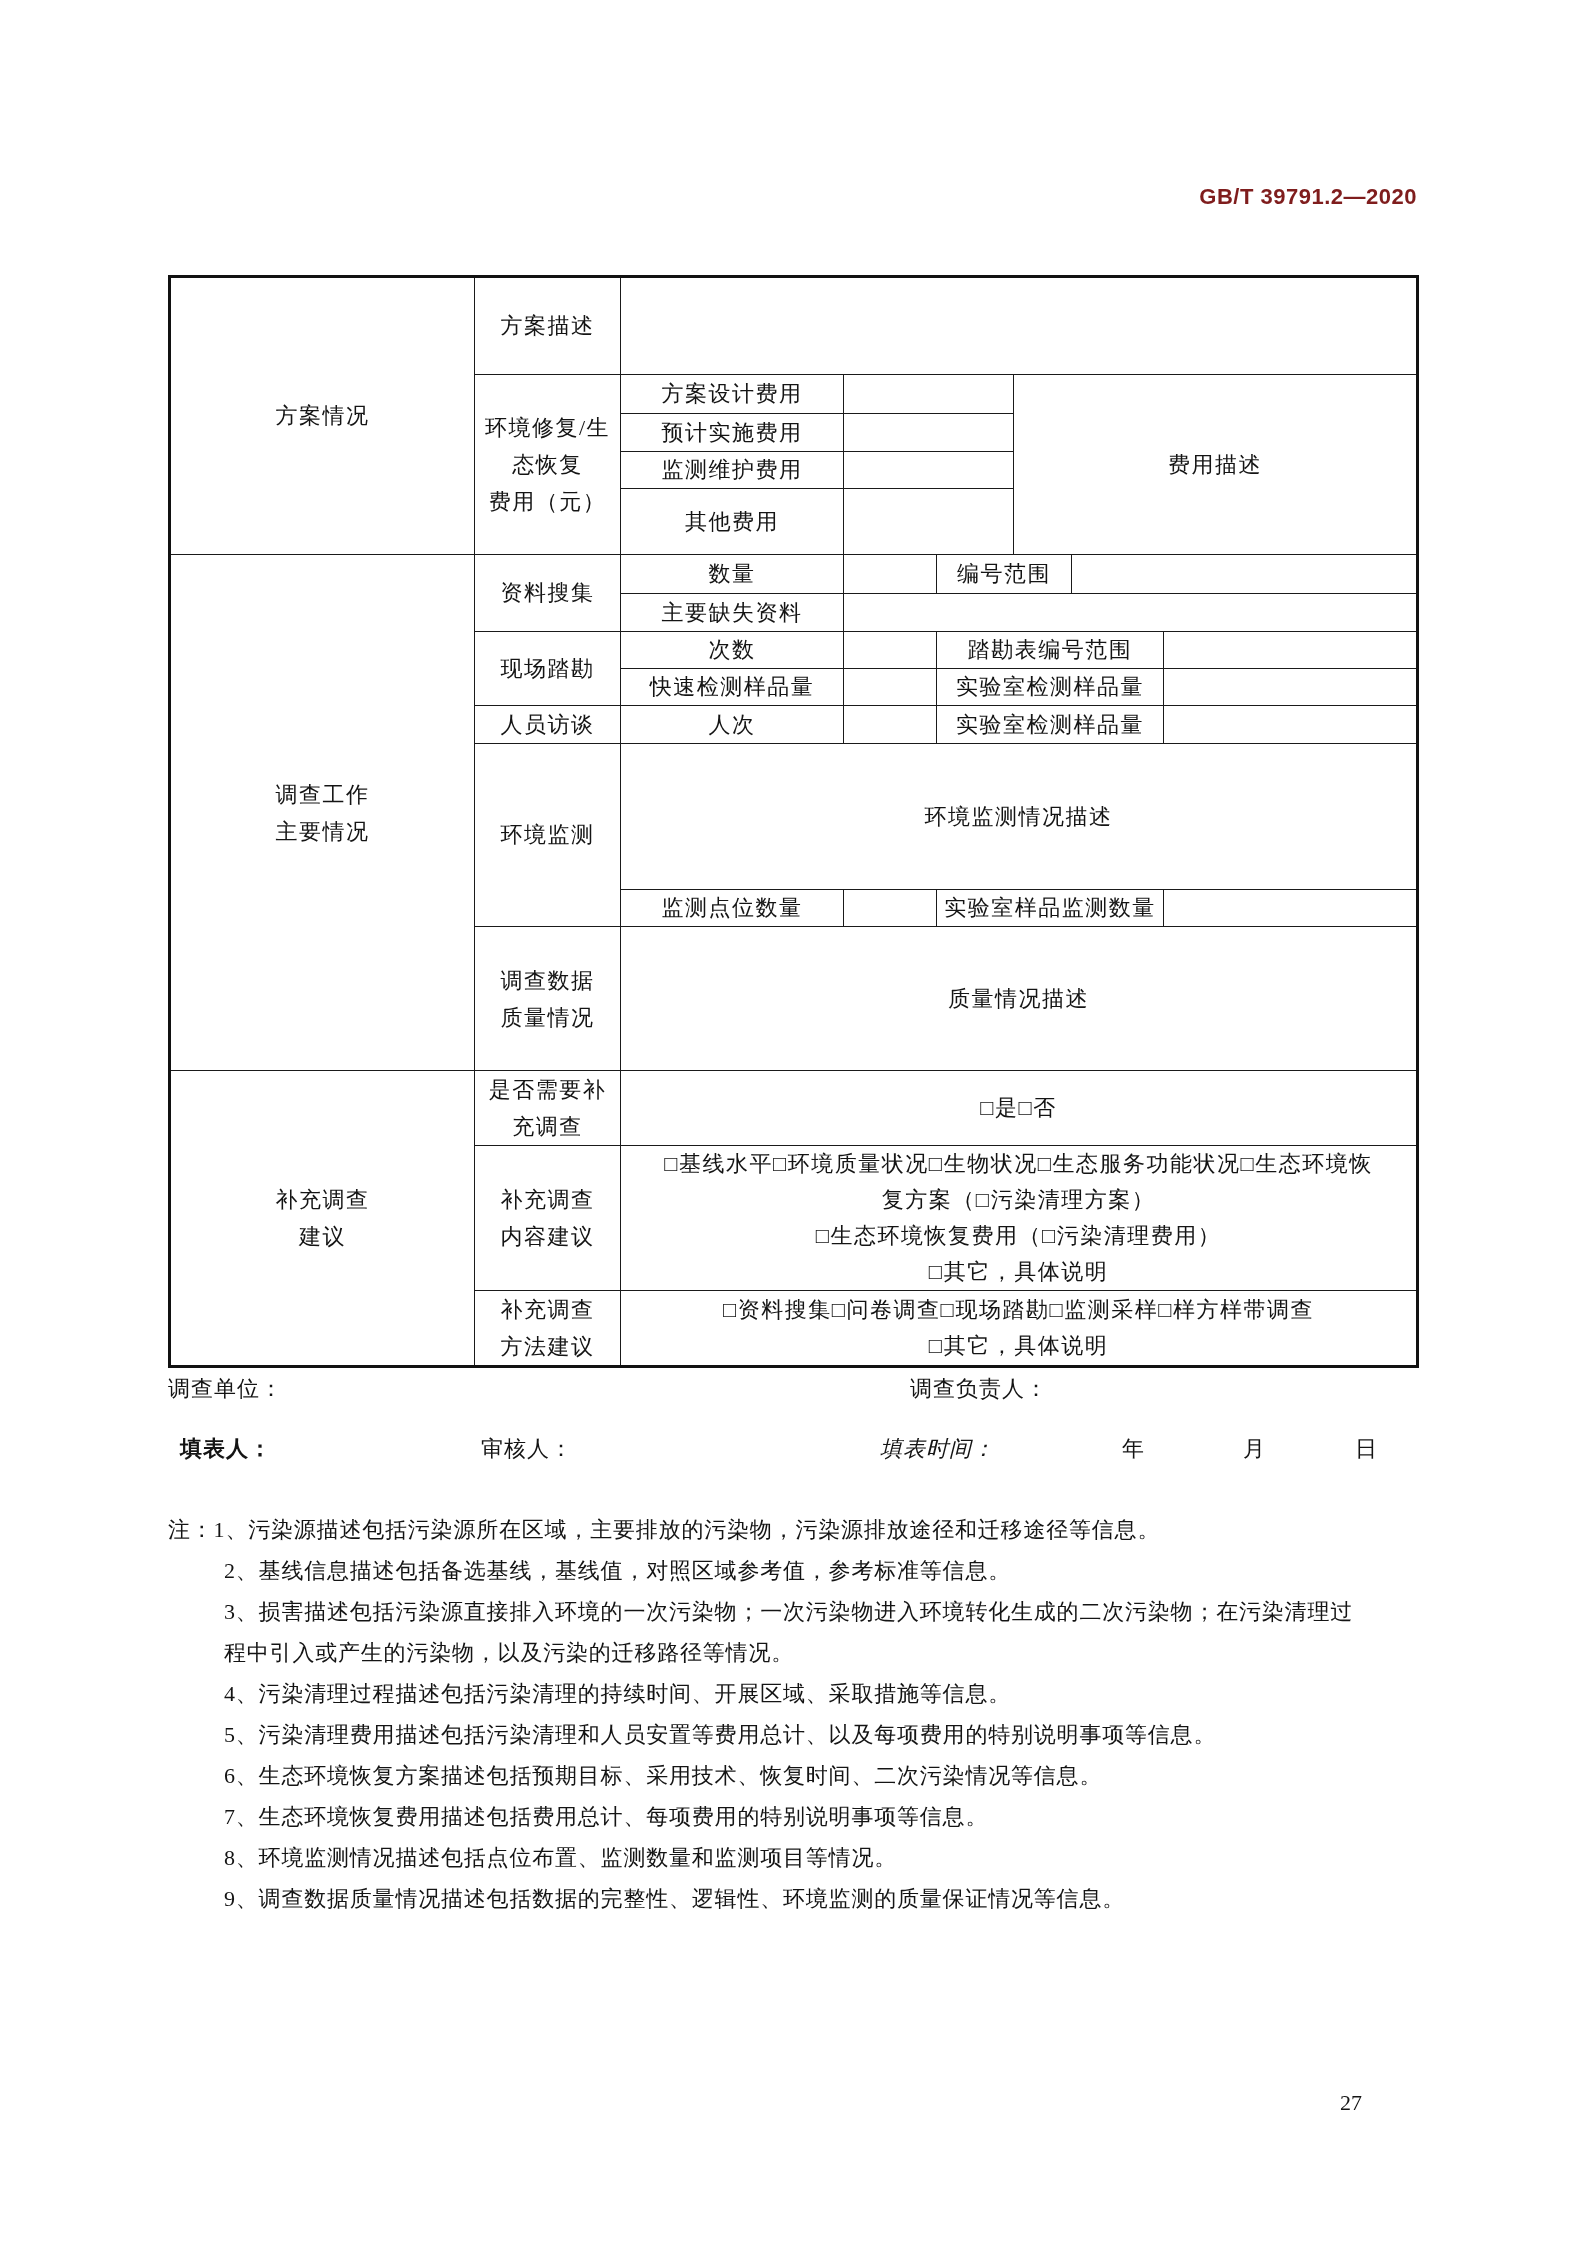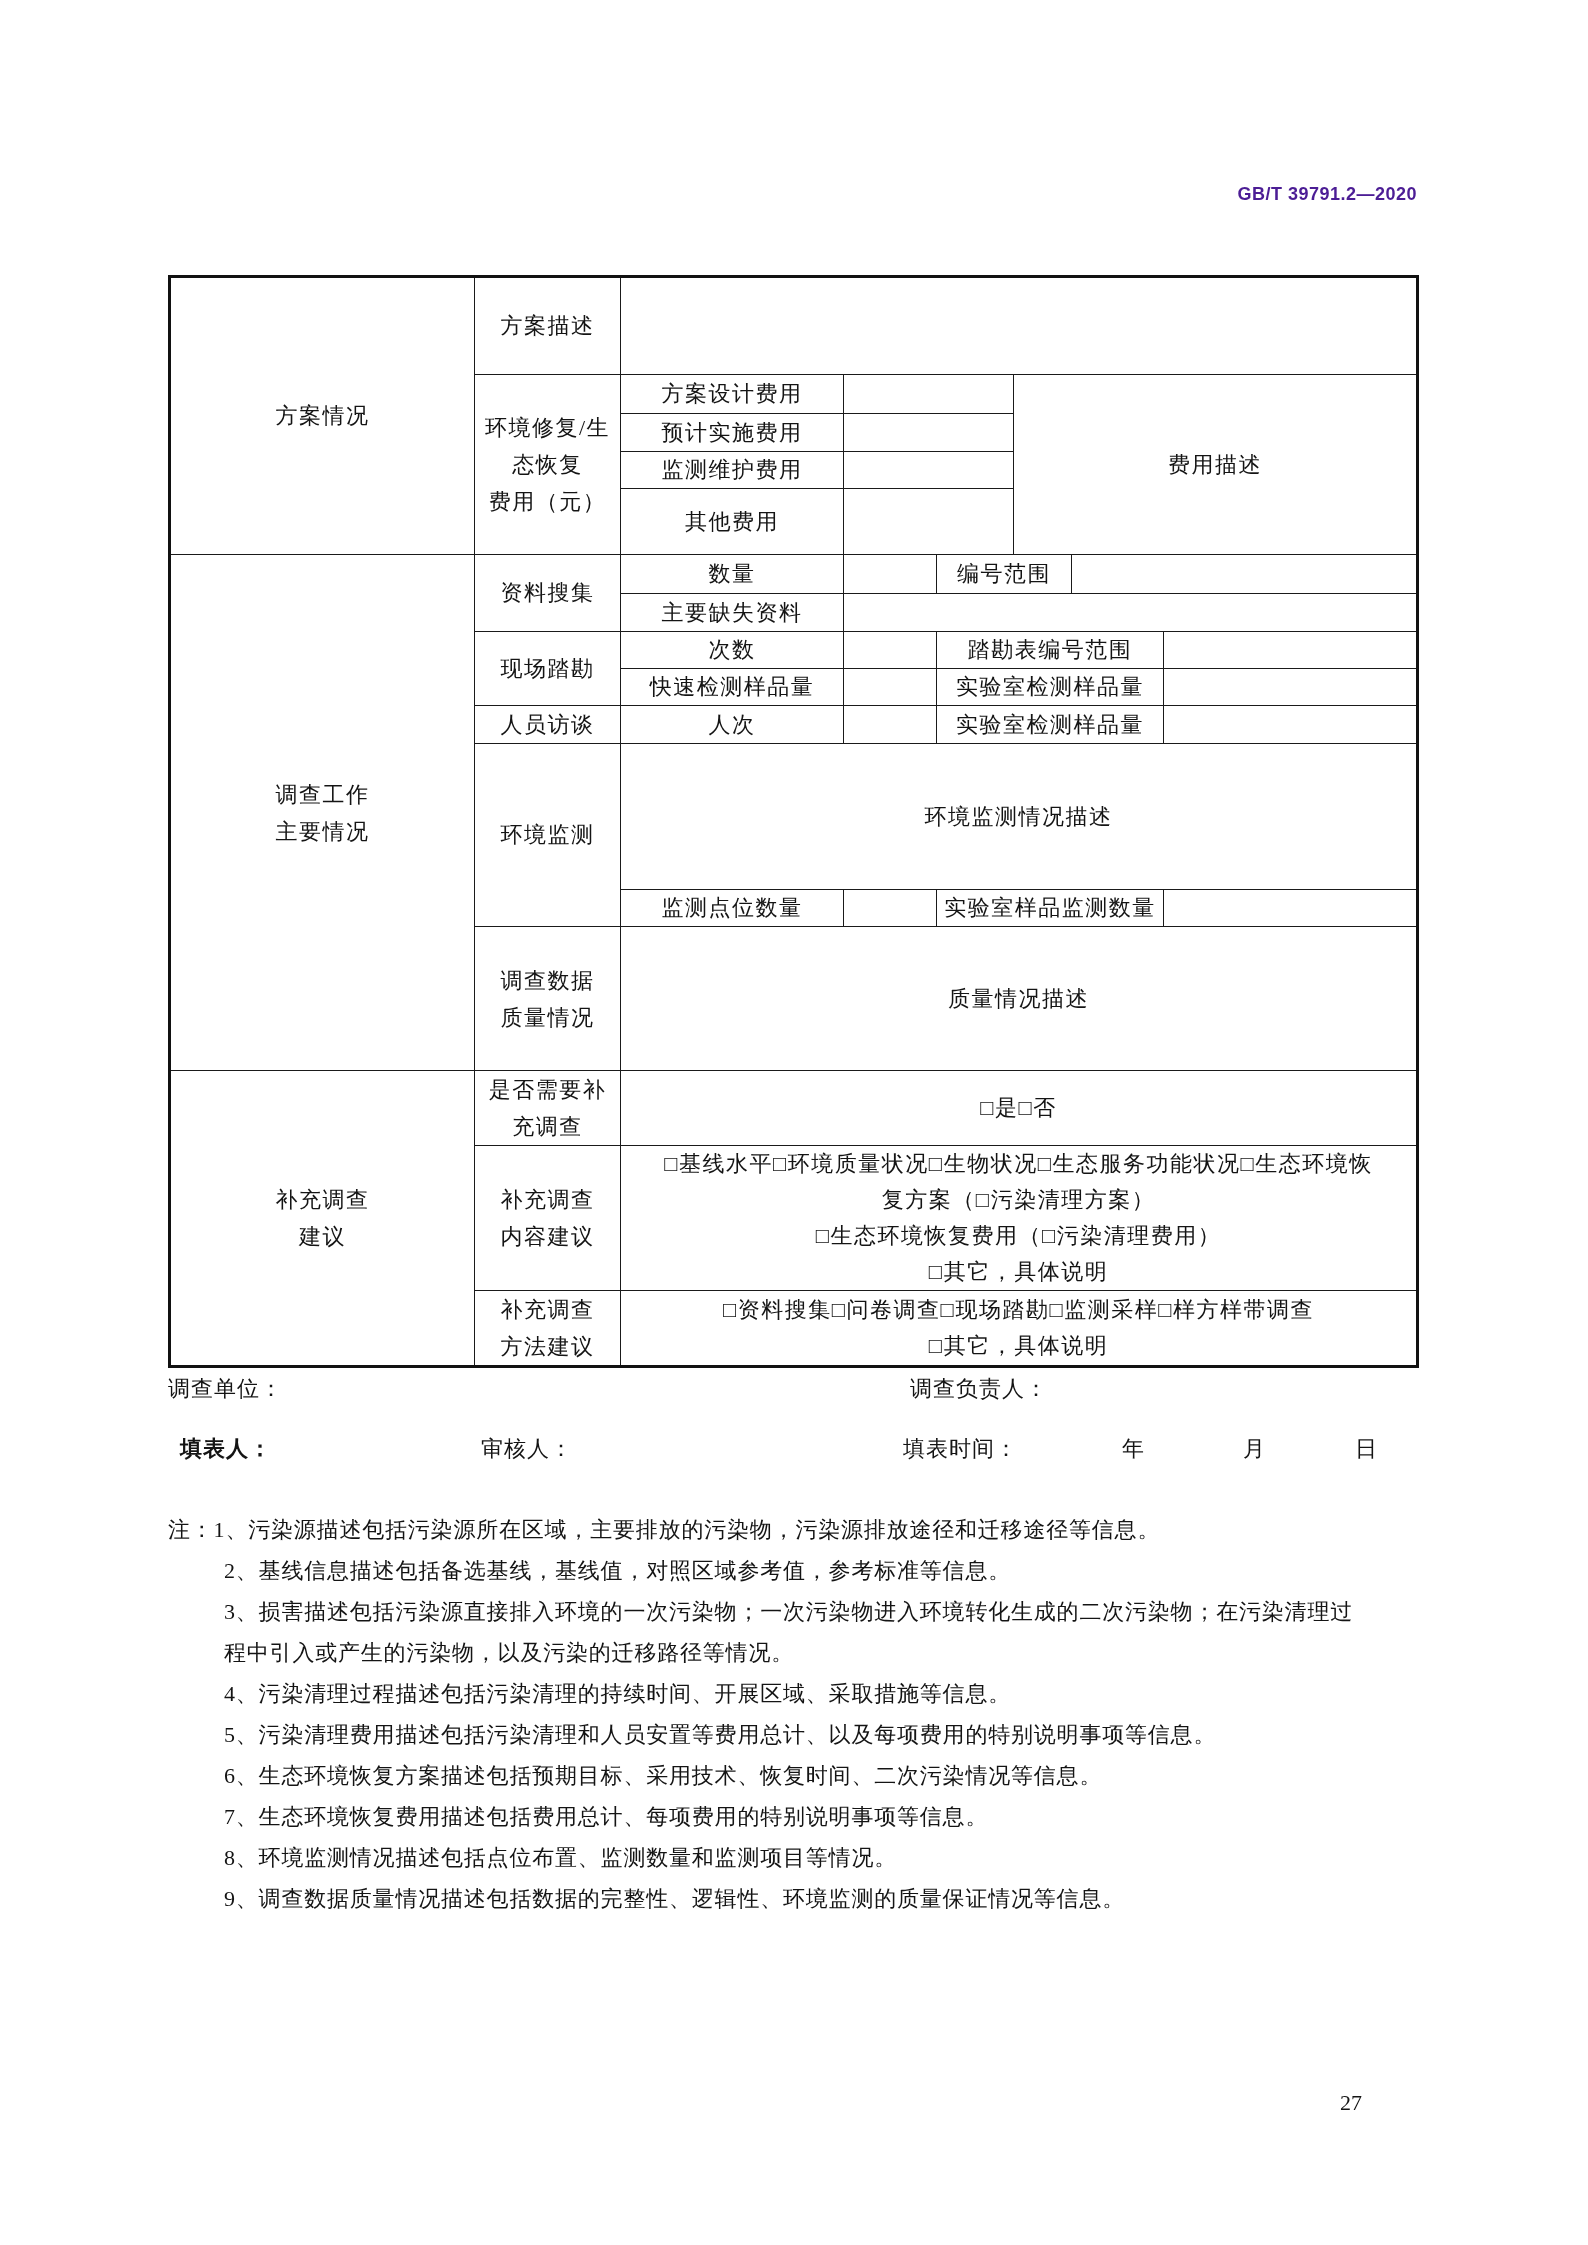--- a/index.html
+++ b/index.html
@@ -4,21 +4,21 @@
 <style>
   html,body { margin:0; padding:0; background:#ffffff; }
   .page {
     position:relative; width:1588px; height:2245px; background:#ffffff;
     font-family:"Liberation Serif","DejaVu Serif",serif; color:#141414;
     overflow:hidden;
   }
   .doc-number {
     position:absolute; top:184px; right:171px;
     font-family:"Liberation Sans","DejaVu Sans",sans-serif;
-    font-weight:bold; font-size:18px; letter-spacing:0.5px; color:#4c1d95;
+    font-weight:bold; font-size:22px; letter-spacing:0.5px; color:#7f1d1d;
   }
   table.form {
     position:absolute; left:168px; top:275px; width:1248px;
     border-collapse:collapse; table-layout:fixed;
     border:3px solid #111;
   }
   table.form td {
     border:1.5px solid #1a1a1a;
     text-align:center; vertical-align:middle;
     font-size:22px; letter-spacing:1.5px; line-height:1.45;
@@ -173,21 +173,21 @@
         </td>
       </tr>
     </tbody>
   </table>
 
   <div class="footer-label" style="left:168px; top:1374px;">调查单位：</div>
   <div class="footer-label" style="left:910px; top:1374px;">调查负责人：</div>
 
   <div class="footer-label" style="left:180px; top:1434px;font-weight:bold;">填表人：</div>
   <div class="footer-label" style="left:481px; top:1434px;text-align:right;">审核人：</div>
-  <div class="footer-label" style="left:903px; top:1434px;">填表时间：</div>
+  <div class="footer-label" style="left:880px; top:1434px;font-style:italic;">填表时间：</div>
   <div class="footer-label" style="left:1122px; top:1434px;">年</div>
   <div class="footer-label" style="left:1243px; top:1434px;">月</div>
   <div class="footer-label" style="left:1355px; top:1434px;">日</div>
 
   <div class="notes">
     <div class="note-line">注：1、污染源描述包括污染源所在区域，主要排放的污染物，污染源排放途径和迁移途径等信息。</div>
     <div class="note-line note-indent">2、基线信息描述包括备选基线，基线值，对照区域参考值，参考标准等信息。</div>
     <div class="note-line note-indent">3、损害描述包括污染源直接排入环境的一次污染物；一次污染物进入环境转化生成的二次污染物；在污染清理过</div>
     <div class="note-line note-indent">程中引入或产生的污染物，以及污染的迁移路径等情况。</div>
     <div class="note-line note-indent">4、污染清理过程描述包括污染清理的持续时间、开展区域、采取措施等信息。</div>

